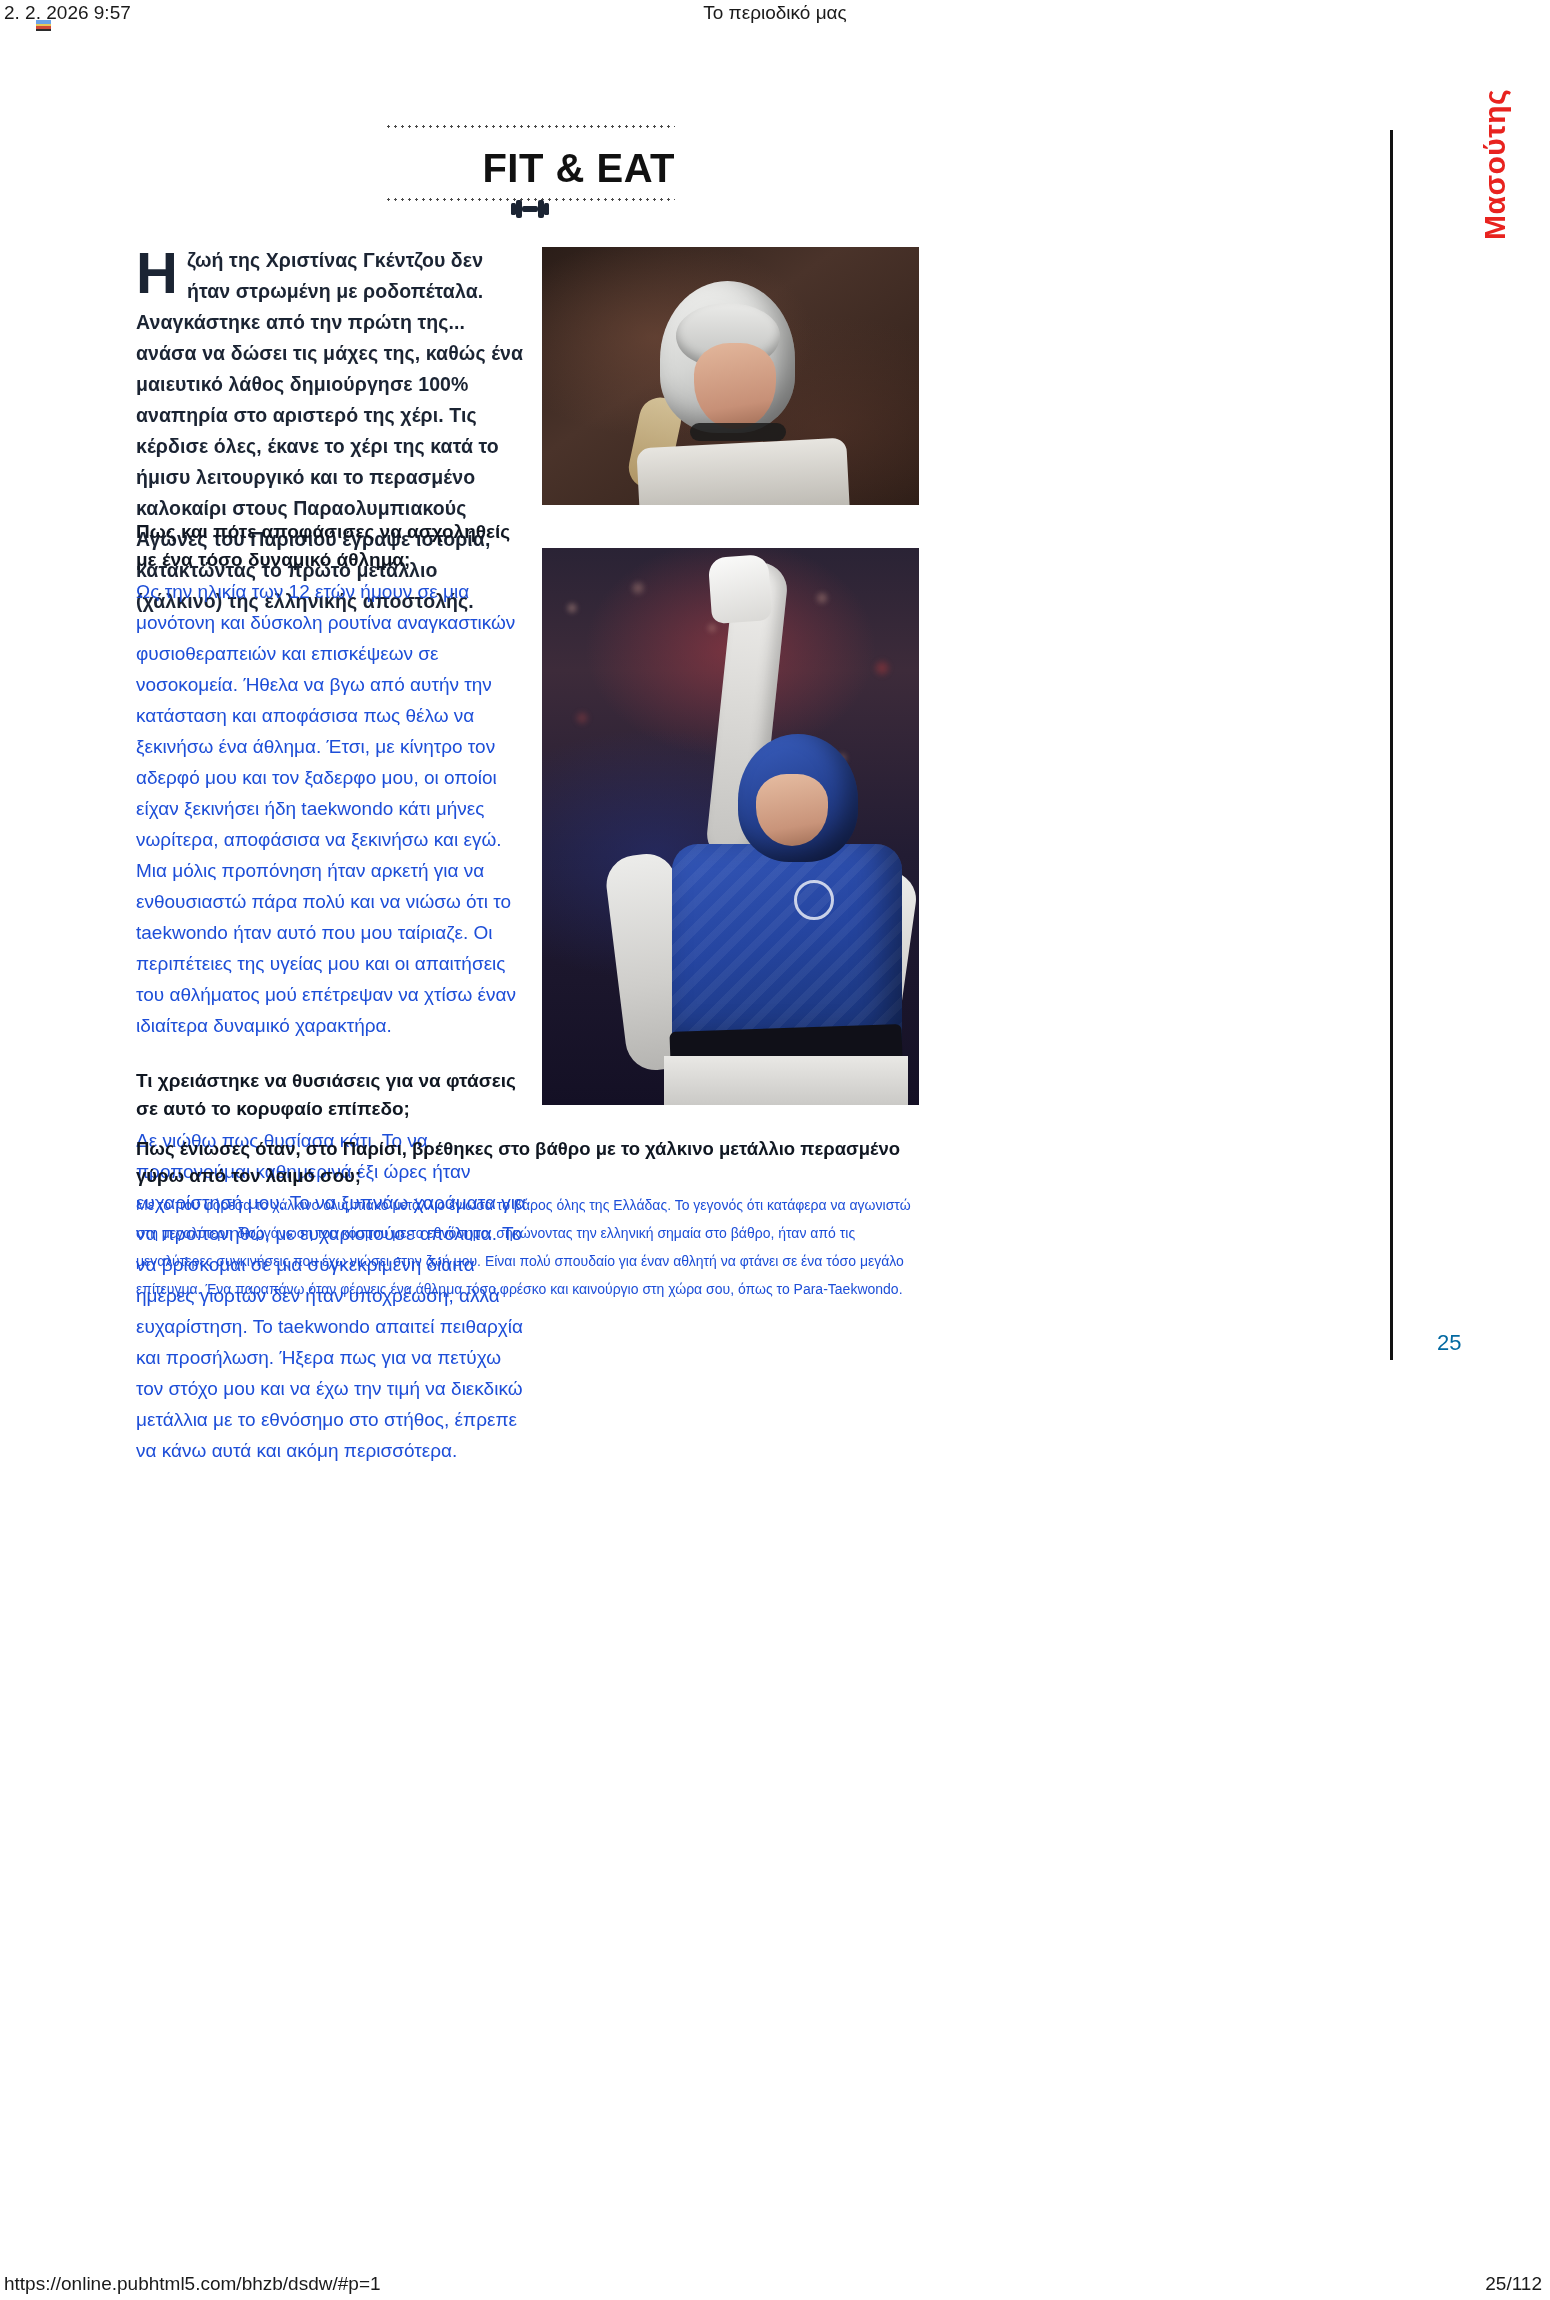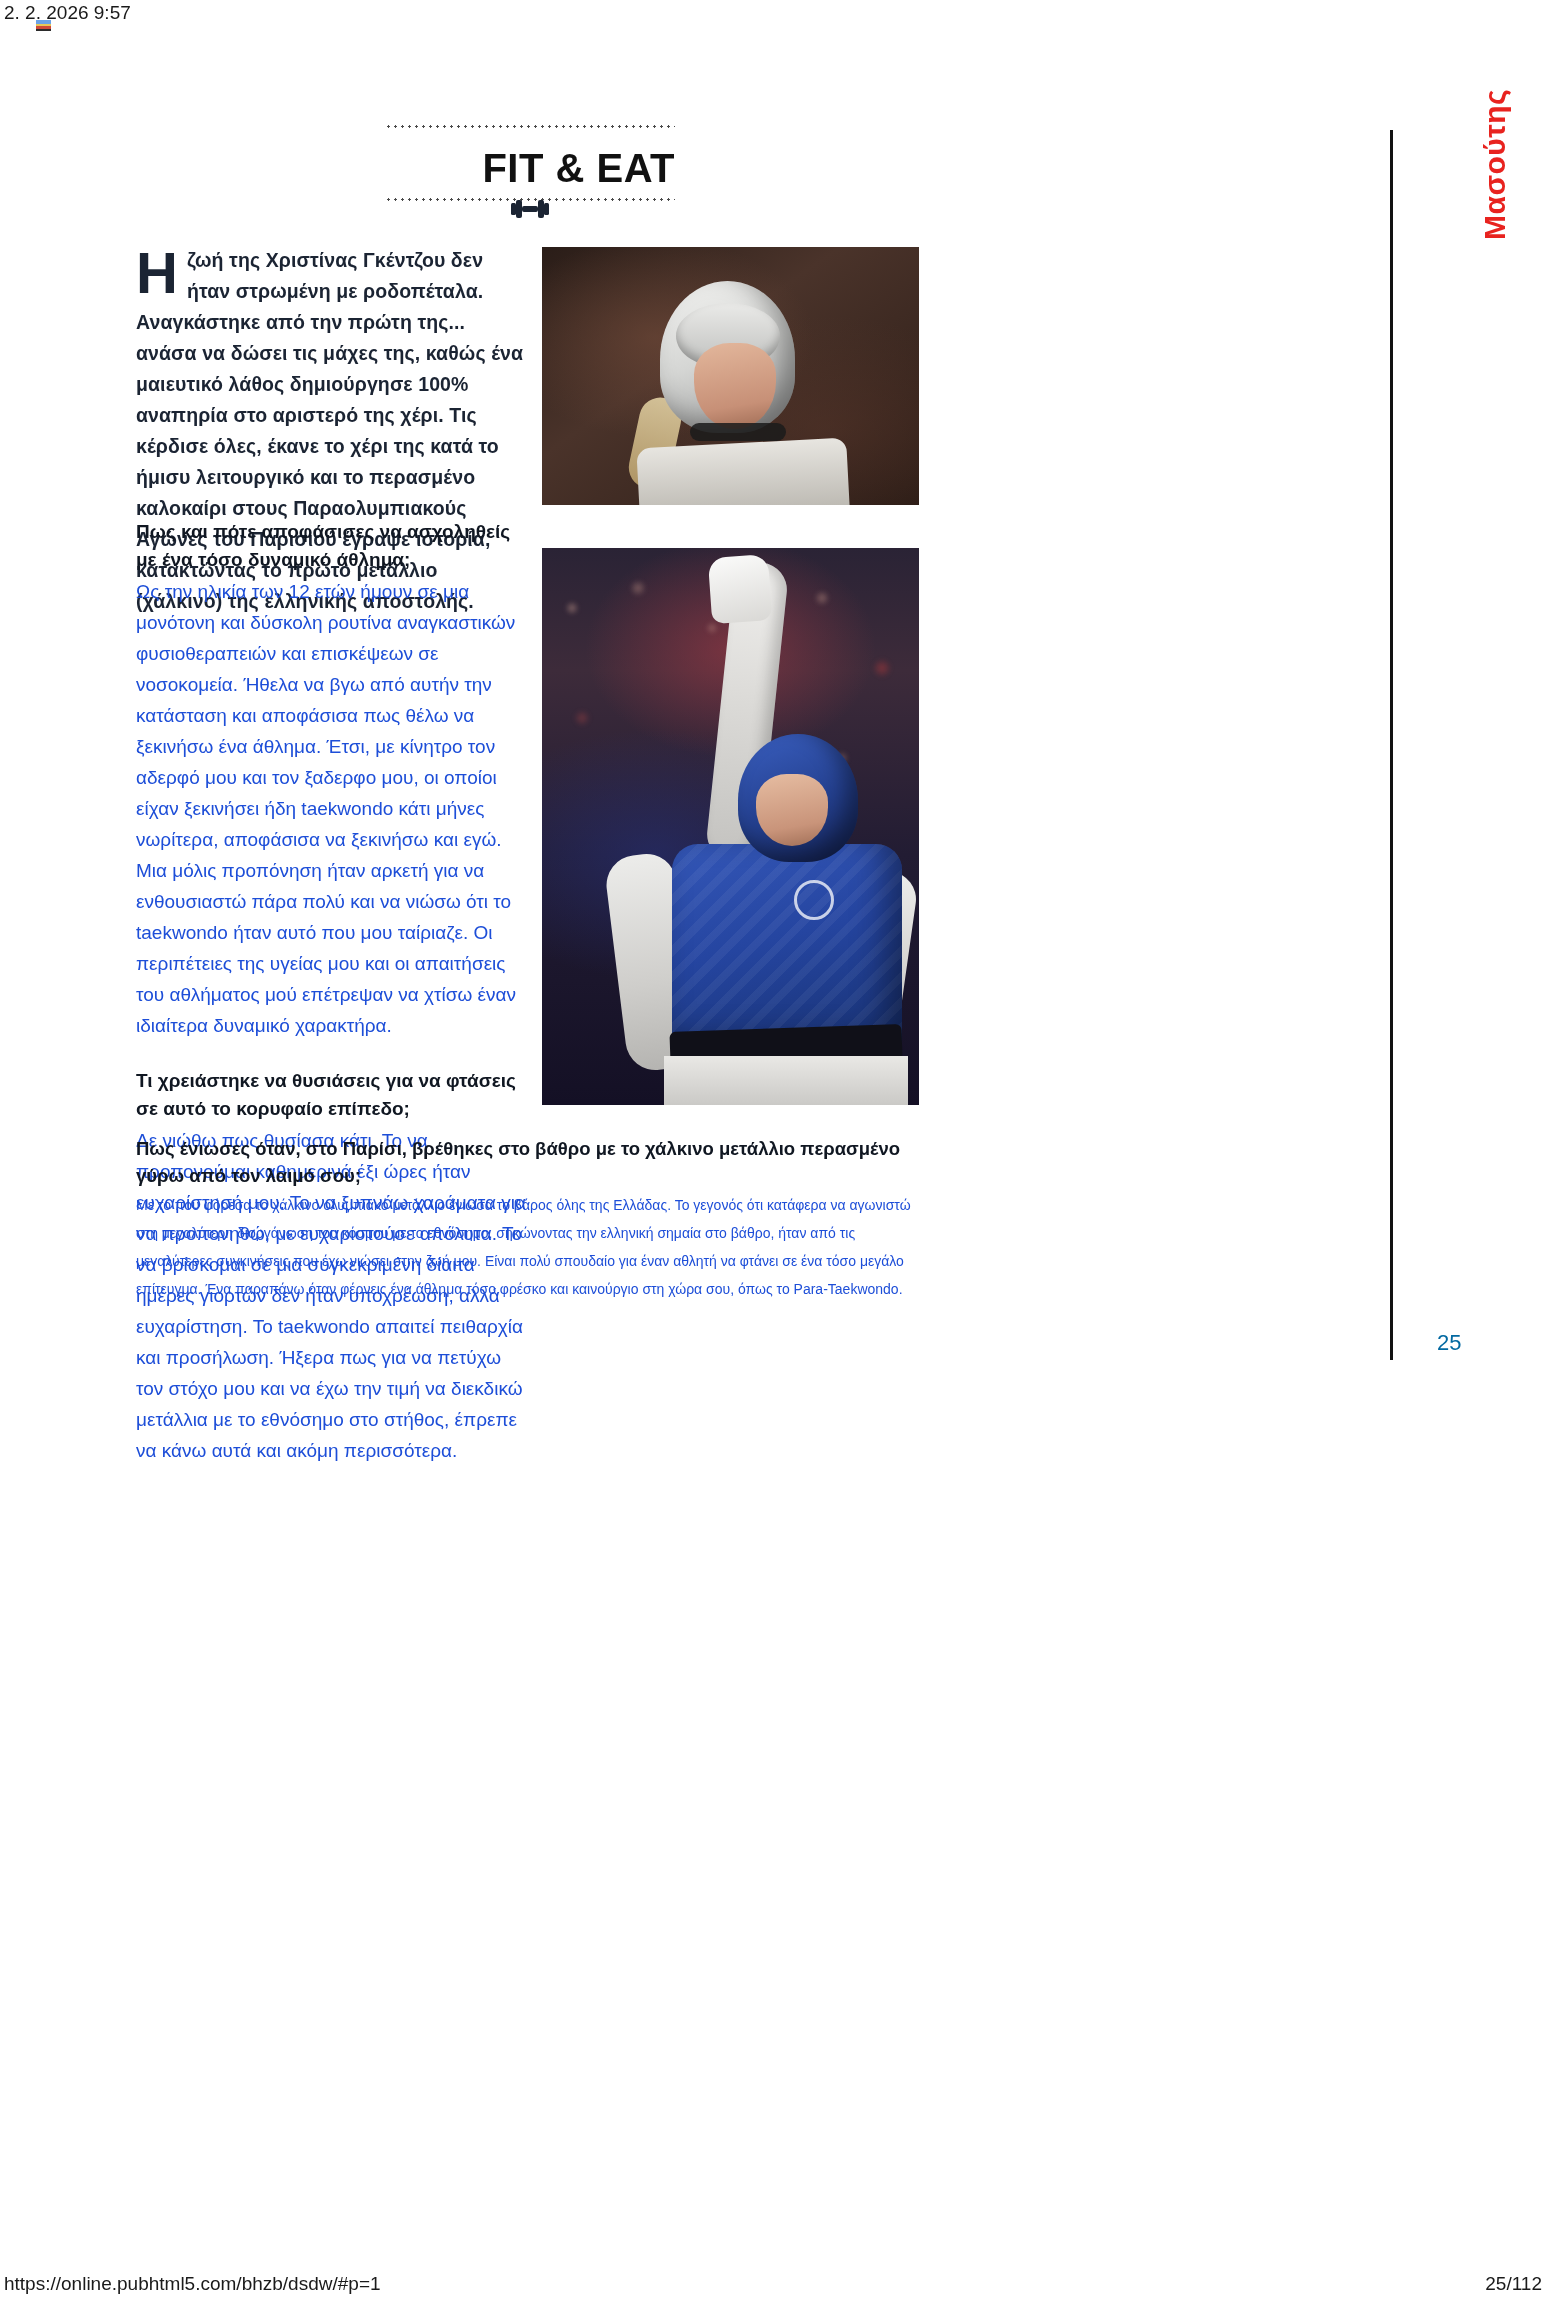--- a/index.html
+++ b/index.html
@@ -401,20 +401,21 @@
     color: #0369a1;
     margin-left: 42px;
   }
 </style>
 </head>
 <body>
 
 <div class="print-header">
   <div class="ph-left">2. 2. 2026 9:57</div>
   <div class="favicon"></div>
+  <div class="ph-center">Το περιοδικό μας</div>
 </div>
 
 <div class="page">
 
   <div class="side-rule"></div>
 
   <div class="brand-vertical">Μασούτης</div>
 
   <div class="masthead">
     <div class="dotrule top"></div>

